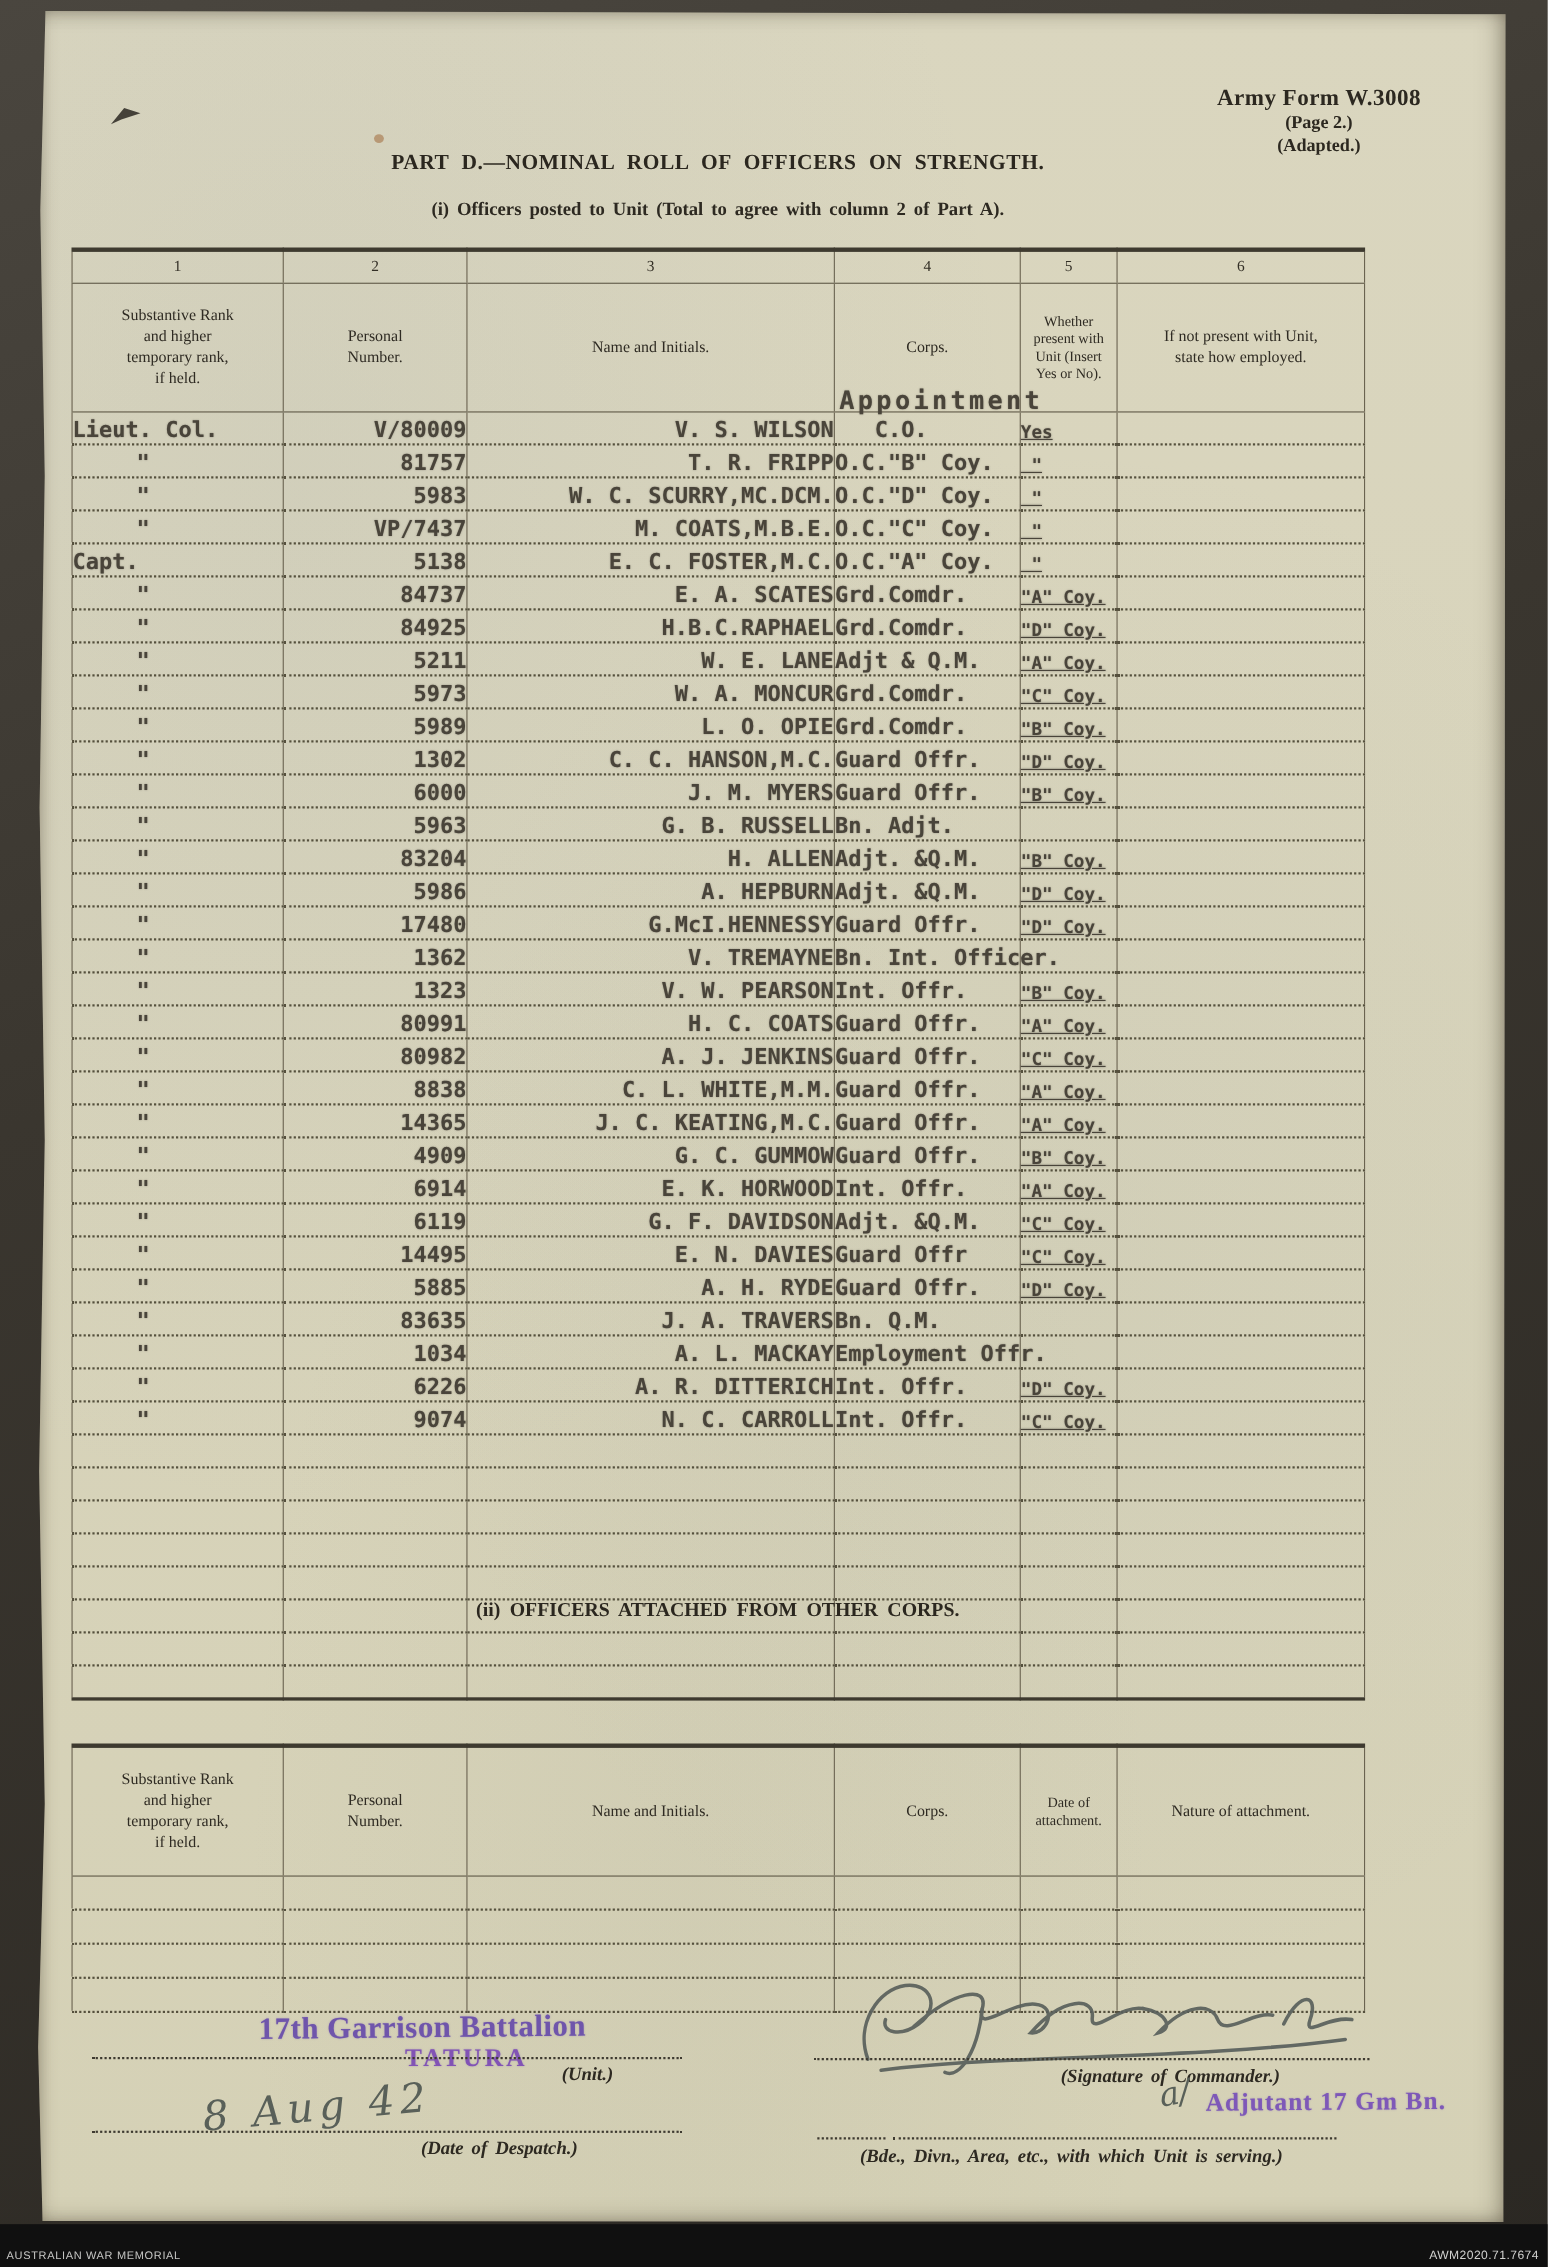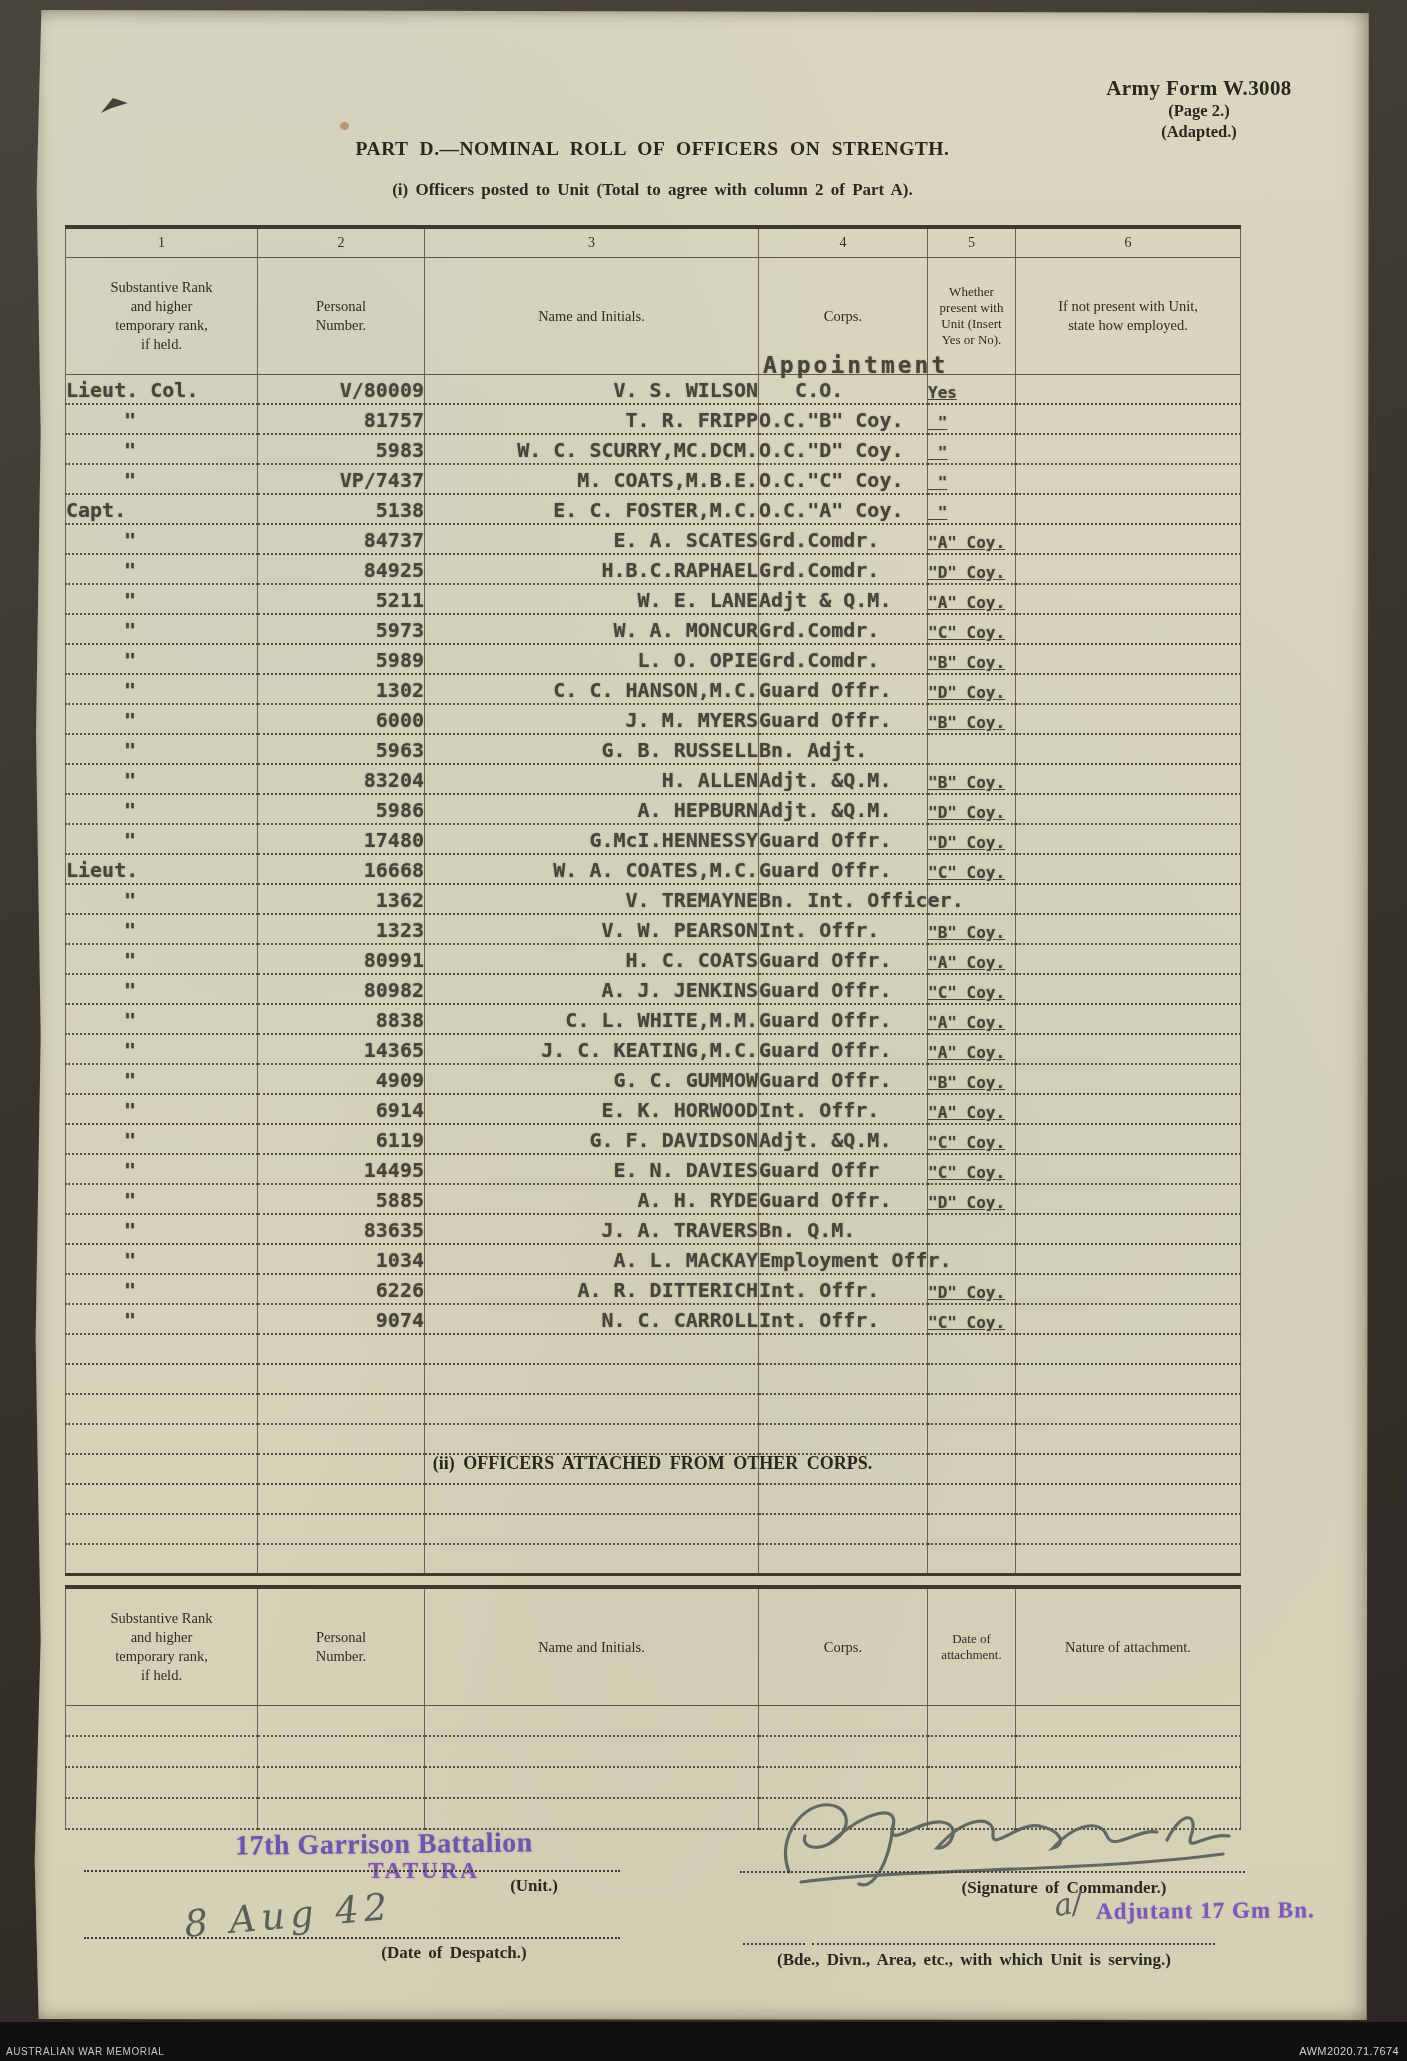--- a/index.html
+++ b/index.html
@@ -53,21 +53,21 @@
   td.c-rank{font-size:20px;text-align:left;padding-left:12px;}
   td.c-rank.ditto{padding-left:58px;}
   td.c-num{font-size:20px;text-align:right;padding-right:26px;}
   td.c-name{font-size:20px;text-align:right;padding-left:10px;}
   td.c-appt{font-size:20px;text-align:left;padding-left:4px;}
   td.c-present{font-size:16px;text-align:left;padding-left:2px;text-decoration:underline;}
 
   .sub-ii{position:absolute;left:31px;top:1443px;width:1175px;text-align:center;font-weight:bold;font-size:18px;word-spacing:4px;color:#2b271f;}
 
   .dotline{position:absolute;border-bottom:2px dotted #3e3a30;height:0;}
-  .field-label{position:absolute;font-weight:bold;font-size:17px;color:#2d2921;text-align:center;word-spacing:3px;}
+  .field-label{position:absolute;font-style:italic;font-weight:bold;font-size:17px;color:#2d2921;text-align:center;word-spacing:3px;}
 
   .stamp{position:absolute;color:#6f55ab;font-weight:bold;text-shadow:0 0 1.5px rgba(111,85,171,.55);}
   .stamp-unit{left:120px;top:1818px;width:460px;text-align:center;font-size:28px;letter-spacing:.5px;transform:rotate(-.6deg);}
   .stamp-tatura{left:250px;top:1848px;width:280px;text-align:center;font-size:23px;letter-spacing:3px;color:#8253b5;}
   .stamp-adj{left:1062px;top:1888px;font-size:23px;letter-spacing:1px;color:#7e58b8;white-space:nowrap;transform:rotate(-.4deg);}
 
   .handwr{position:absolute;font-family:"DejaVu Serif",serif;font-style:italic;color:#596059;}
   .hw-date{left:150px;top:1884px;font-size:37px;letter-spacing:5px;transform:rotate(-5deg);}
   .hw-a{left:1020px;top:1876px;font-size:30px;transform:rotate(-10deg);}
 
@@ -257,28 +257,20 @@
         </tr>
         <tr>
           <td class="typed c-rank ditto">"</td>
           <td class="typed c-num">17480</td>
           <td class="typed c-name">G.McI.HENNESSY</td>
           <td class="typed c-appt">Guard Offr.</td>
           <td class="typed c-present">"D" Coy.</td>
           <td class="typed c-empl"></td>
         </tr>
         <tr>
-          <td class="typed c-rank">Lieut.</td>
-          <td class="typed c-num">16668</td>
-          <td class="typed c-name">W. A. COATES,M.C.</td>
-          <td class="typed c-appt">Guard Offr.</td>
-          <td class="typed c-present">"C" Coy.</td>
-          <td class="typed c-empl"></td>
-        </tr>
-        <tr>
           <td class="typed c-rank ditto">"</td>
           <td class="typed c-num">1362</td>
           <td class="typed c-name">   V. TREMAYNE</td>
           <td class="typed c-appt">Bn. Int. Officer.</td>
           <td class="typed c-present"></td>
           <td class="typed c-empl"></td>
         </tr>
         <tr>
           <td class="typed c-rank ditto">"</td>
           <td class="typed c-num">1323</td>

